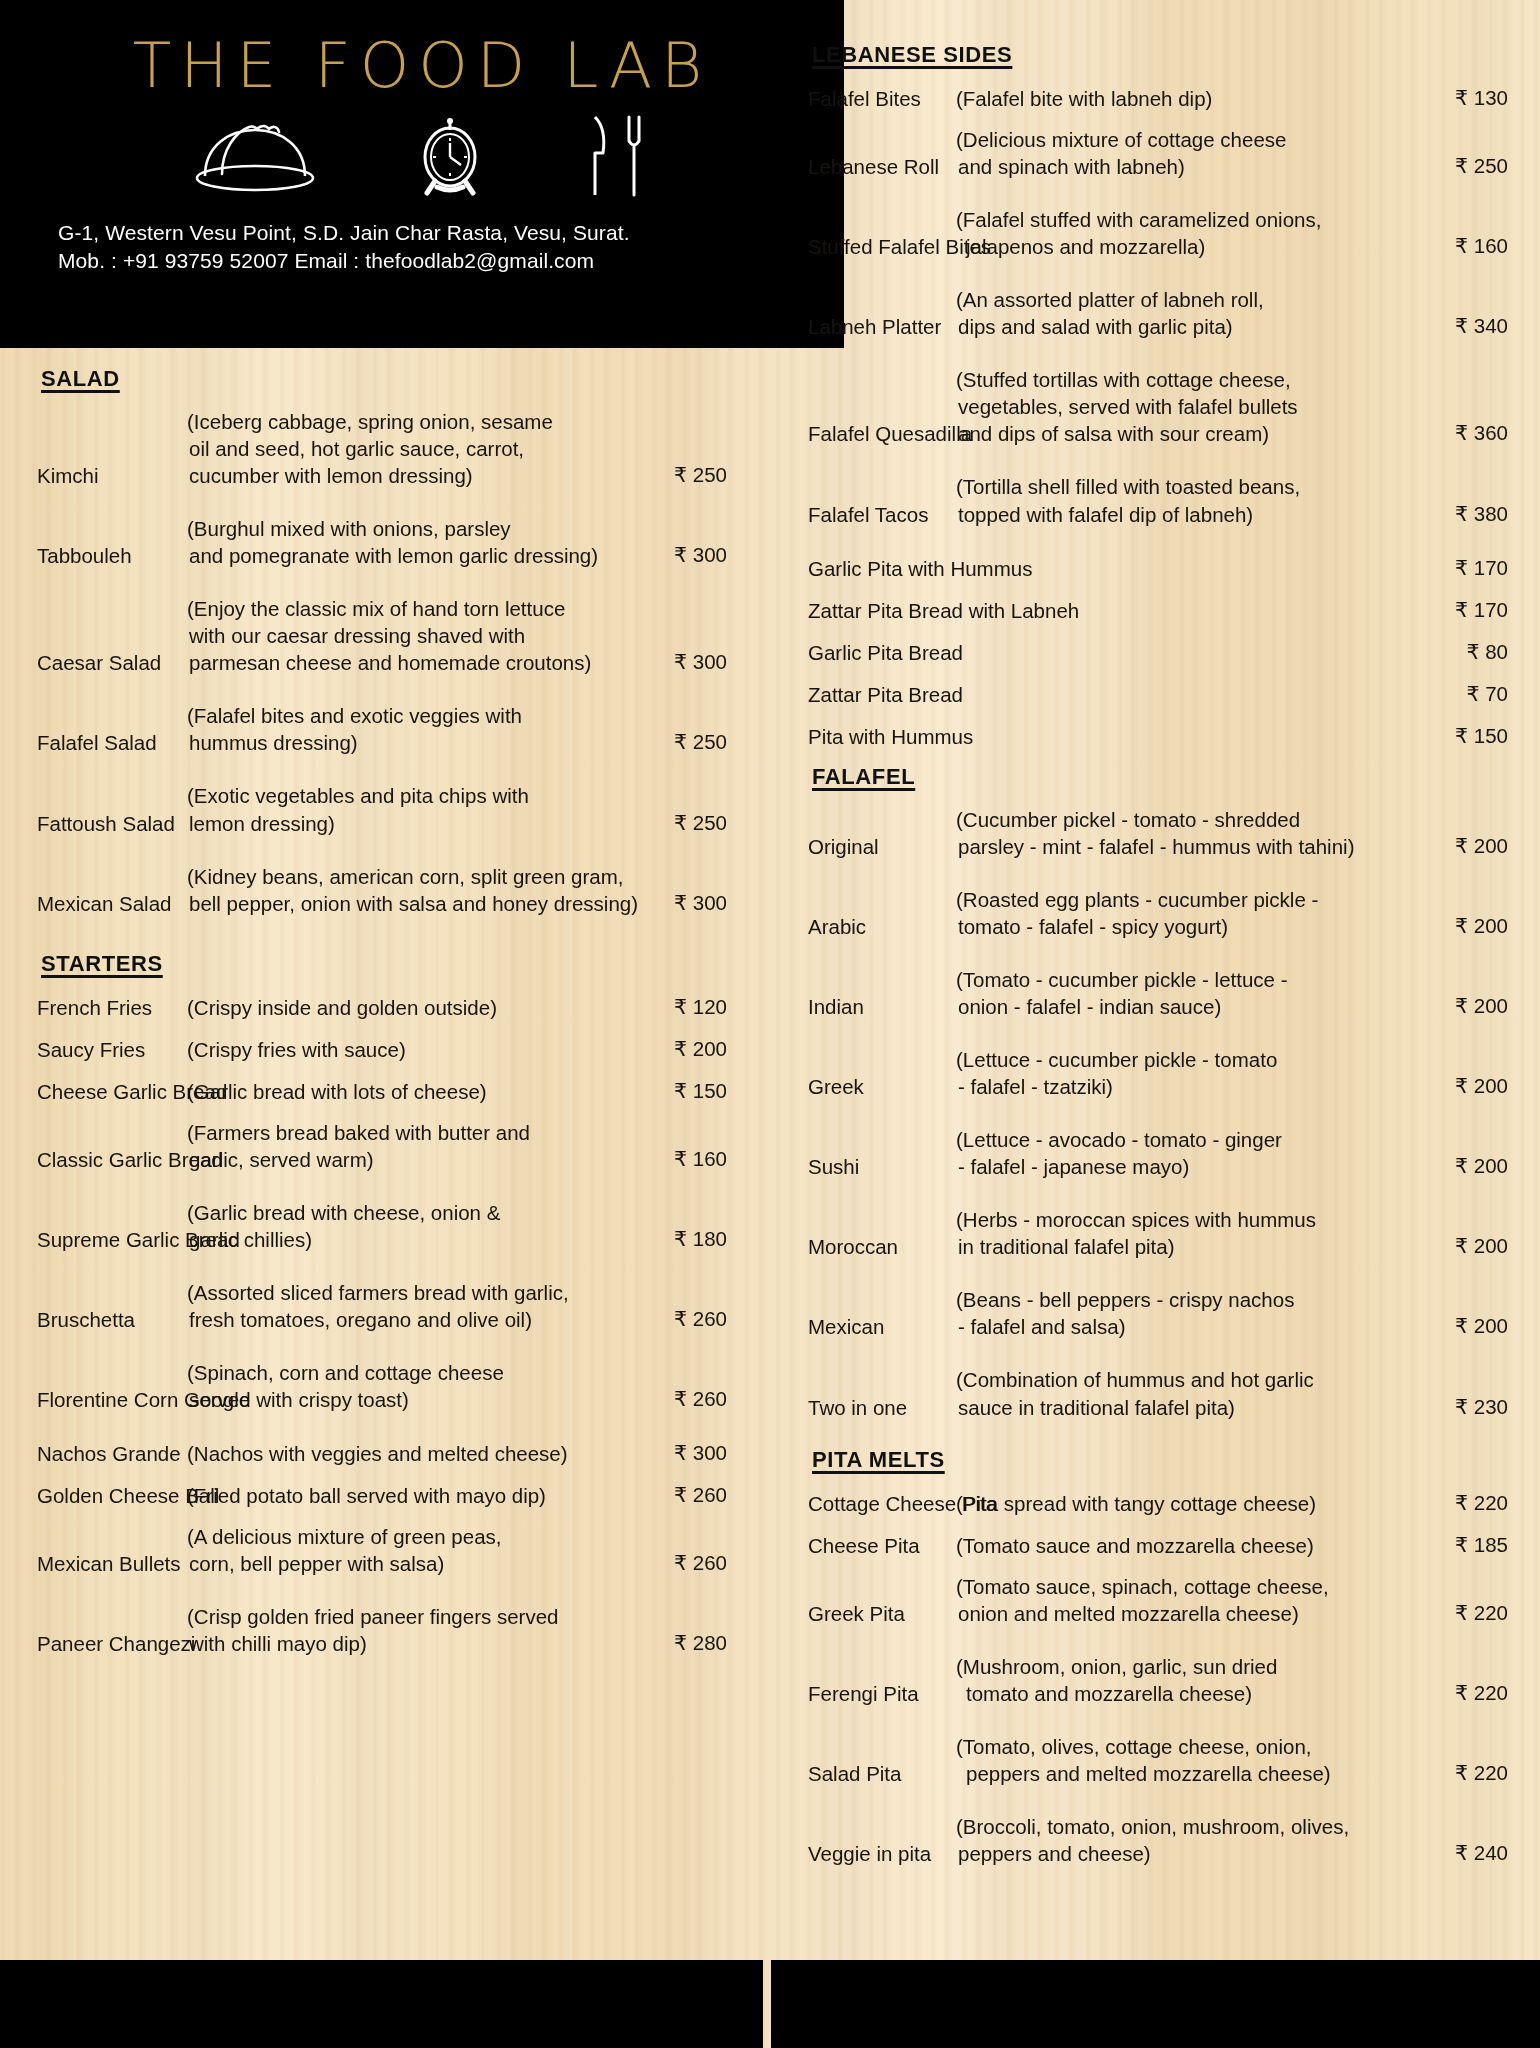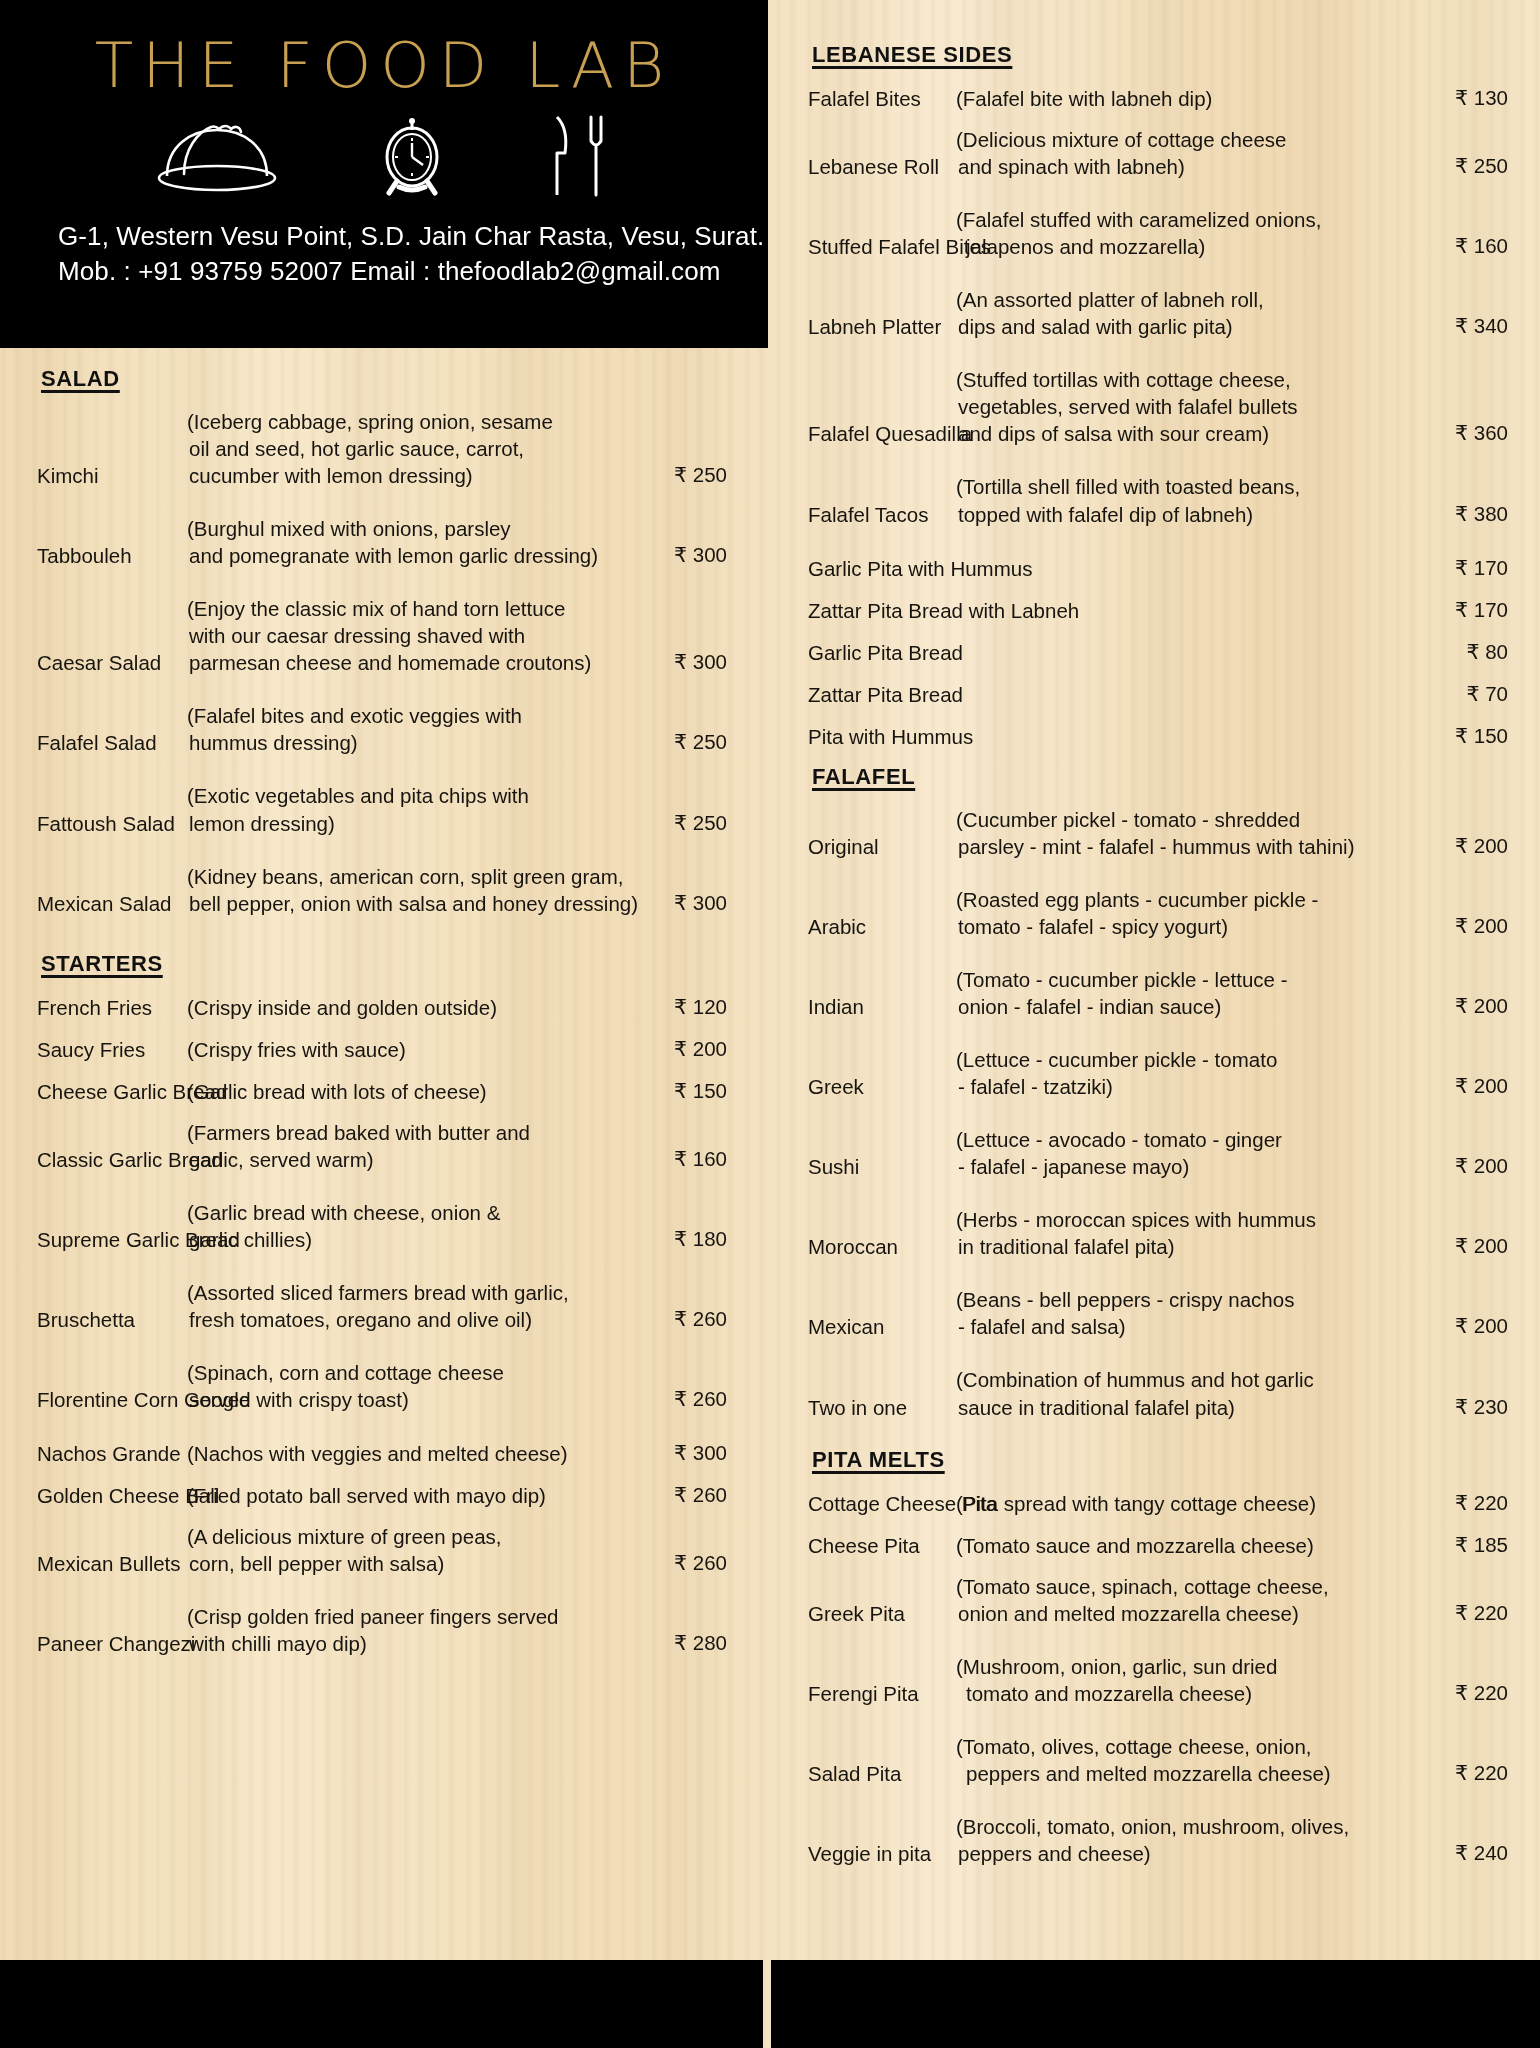--- a/index.html
+++ b/index.html
@@ -42,21 +42,21 @@
   .page {
     position: absolute;
     inset: 0;
   }
 
   
   .brand-block {
     position: absolute;
     left: 0;
     top: 0;
-    width: 768px;
+    width: 844px;
     height: 348px;
     background: #000000;
     color: #ffffff;
     padding: 34px 26px 12px 26px;
     display: flex;
     flex-direction: column;
     align-items: center;
   }
 
   .brand-title {
@@ -79,21 +79,21 @@
   }
   .brand-icons svg { display: block; }
 
   .brand-address {
     margin-top: 20px;
     width: 100%;
     text-align: left;
     padding-left: 32px;
   }
   .brand-address div {
-    font-size: 26px;
+    font-size: 21px;
     line-height: 1.34;
     color: #ffffff;
     white-space: nowrap;
     letter-spacing: 0.1px;
   }
 
   
   .col {
     position: absolute;
     top: 0;

